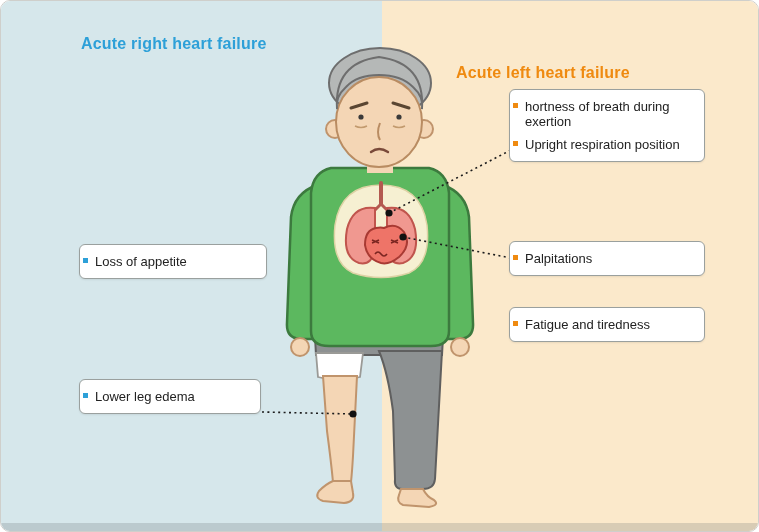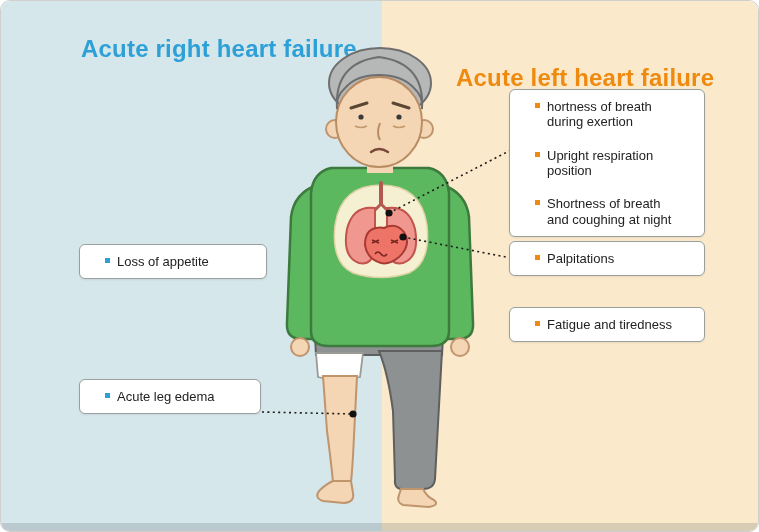--- a/index.html
+++ b/index.html
@@ -28,43 +28,43 @@
   .bg-right{
     position:absolute;left:381px;top:0;width:378px;height:532px;
     background:var(--right-bg);
   }
   .floor{
     position:absolute;left:0;bottom:0;width:759px;height:8px;
     background:rgba(90,100,105,0.22);
   }
   .title{
     position:absolute;
-    font-size:24px;font-weight:bold;
+    font-size:16px;font-weight:bold;
     letter-spacing:0.2px;
   }
   .title.left{left:80px;top:34px;color:var(--left-accent);}
   .title.right{left:455px;top:34px;color:var(--right-accent);margin-top:29px;}
   .person-svg{position:absolute;left:0;top:0;}
   .callout{
     position:absolute;
     background:#ffffff;
     border:1px solid #9aa09e;
     border-radius:6px;
-    padding:9px 24px;
+    padding:9px 2px;
     box-shadow:0 1px 2px rgba(0,0,0,0.08);
   }
   .callout ul{list-style:none;}
   .callout li{
     position:relative;
     font-size:13px;
     line-height:1.18;
     color:#222222;
     padding-left:13px;
   }
-  .callout li + li{margin-top:18px;}
+  .callout li + li{margin-top:7px;}
   .callout li::before{
     content:"";
     position:absolute;
     left:1px;top:4px;
     width:5px;height:5px;
   }
   .callout.side-left li::before{background:var(--left-accent);}
   .callout.side-right li::before{background:var(--right-accent);}
   #box-appetite{left:78px;top:243px;width:188px;}
   #box-leg{left:78px;top:378px;width:182px;}
@@ -157,29 +157,28 @@
   </svg>
 
   <div class="callout side-left" id="box-appetite">
     <ul>
       <li>Loss of appetite</li>
     </ul>
   </div>
 
   <div class="callout side-left" id="box-leg">
     <ul>
-      <li>Acute leg edema</li>
+      <li>Lower leg edema</li>
     </ul>
   </div>
 
   <div class="callout side-right" id="box-breath">
     <ul>
       <li>hortness of breath during exertion</li>
       <li>Upright respiration position</li>
-      <li>Shortness of breath and coughing at night</li>
     </ul>
   </div>
 
   <div class="callout side-right" id="box-fatigue">
     <ul>
       <li>Fatigue and tiredness</li>
     </ul>
   </div>
 
   <div class="callout side-right" id="box-palpitations">

